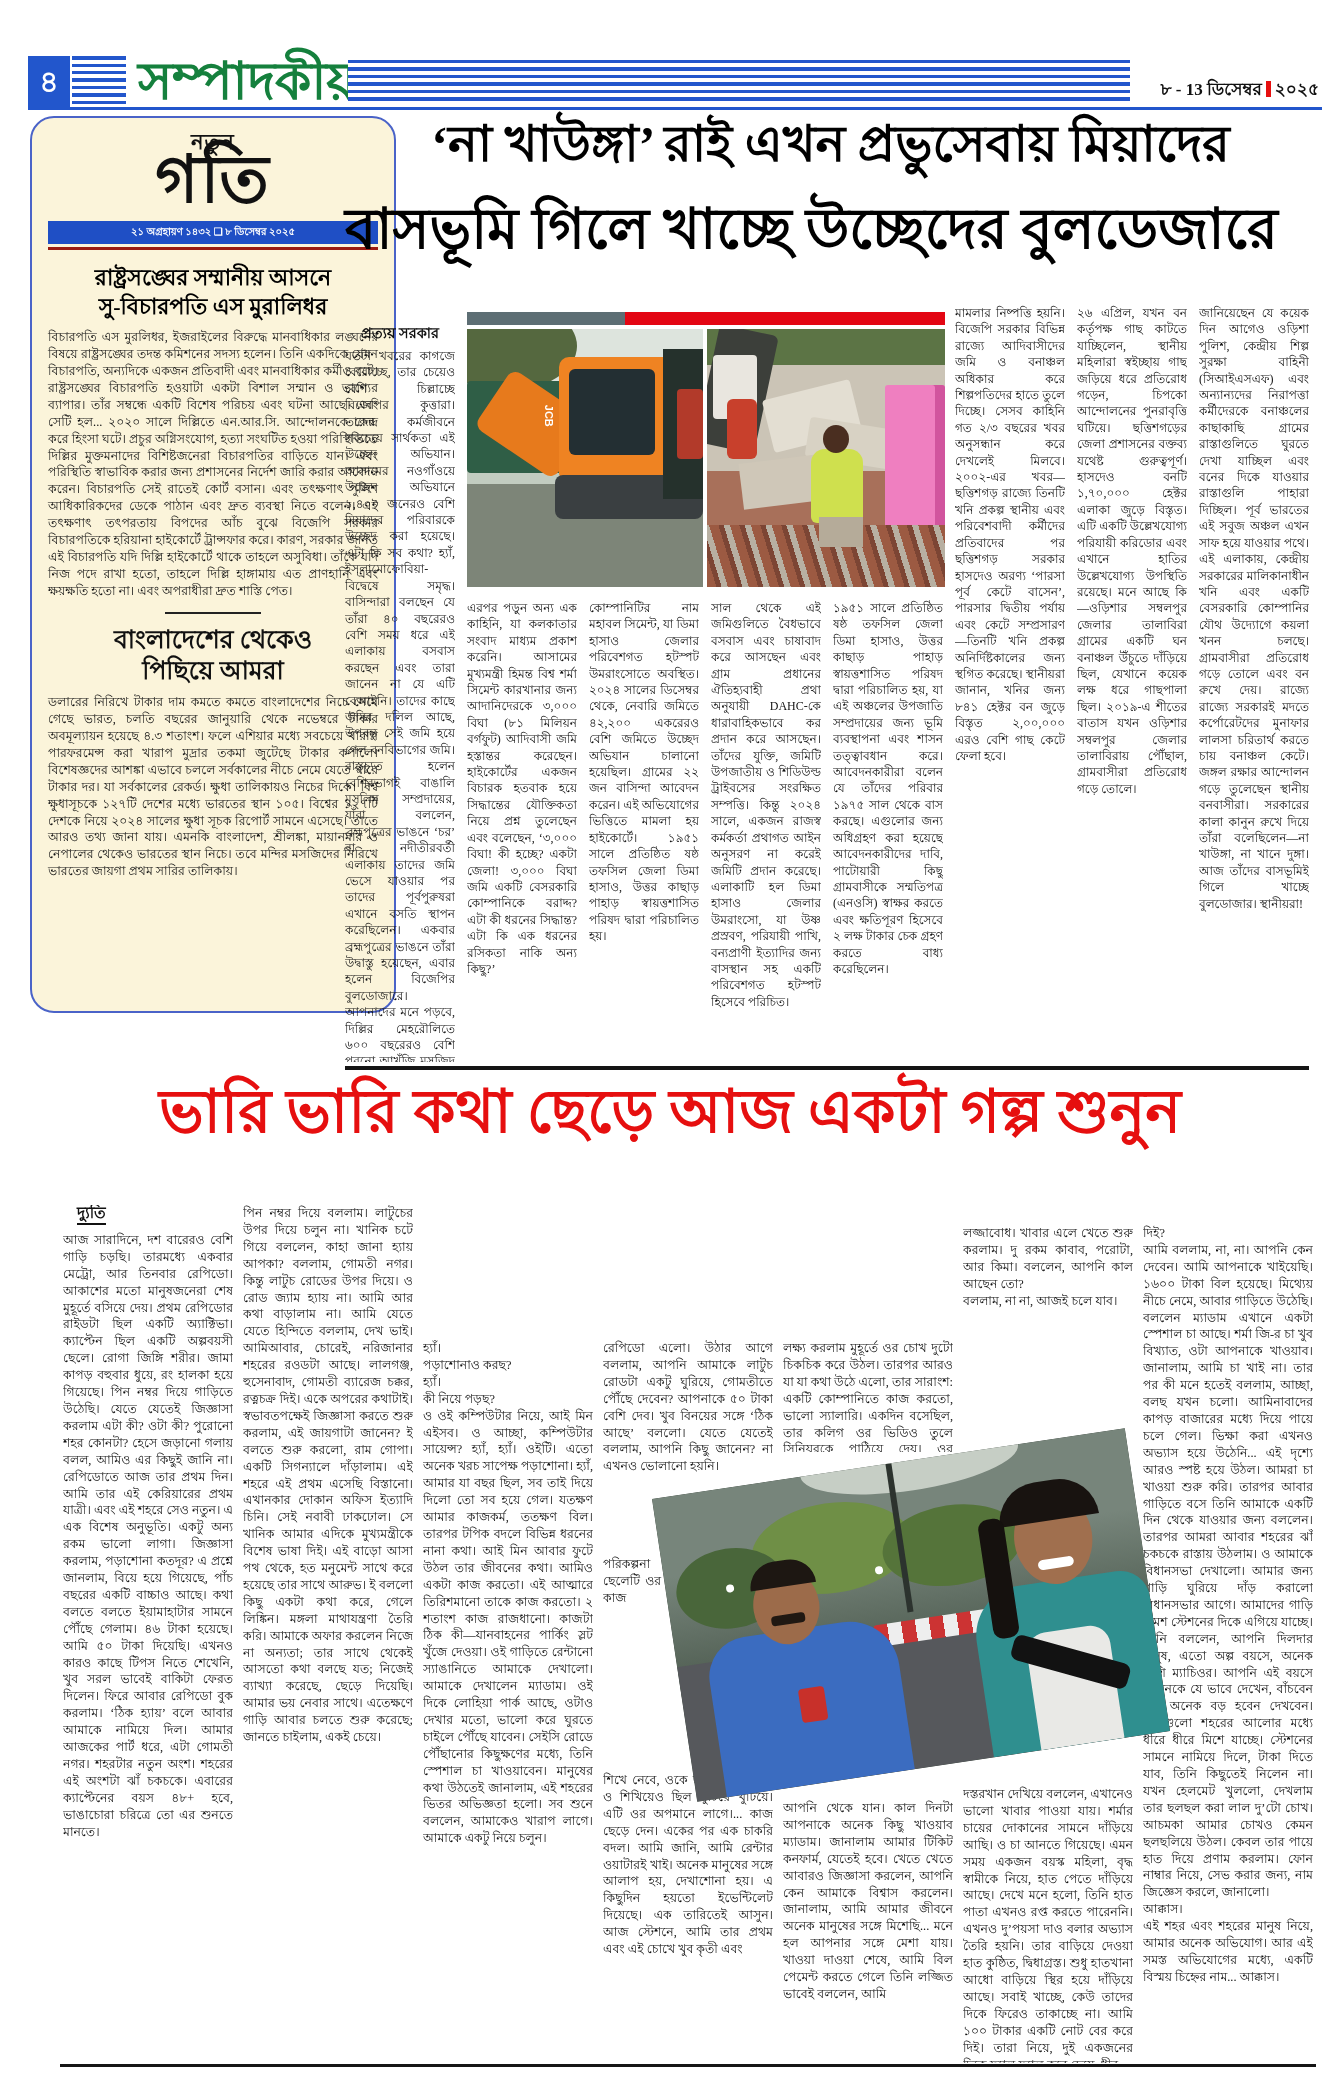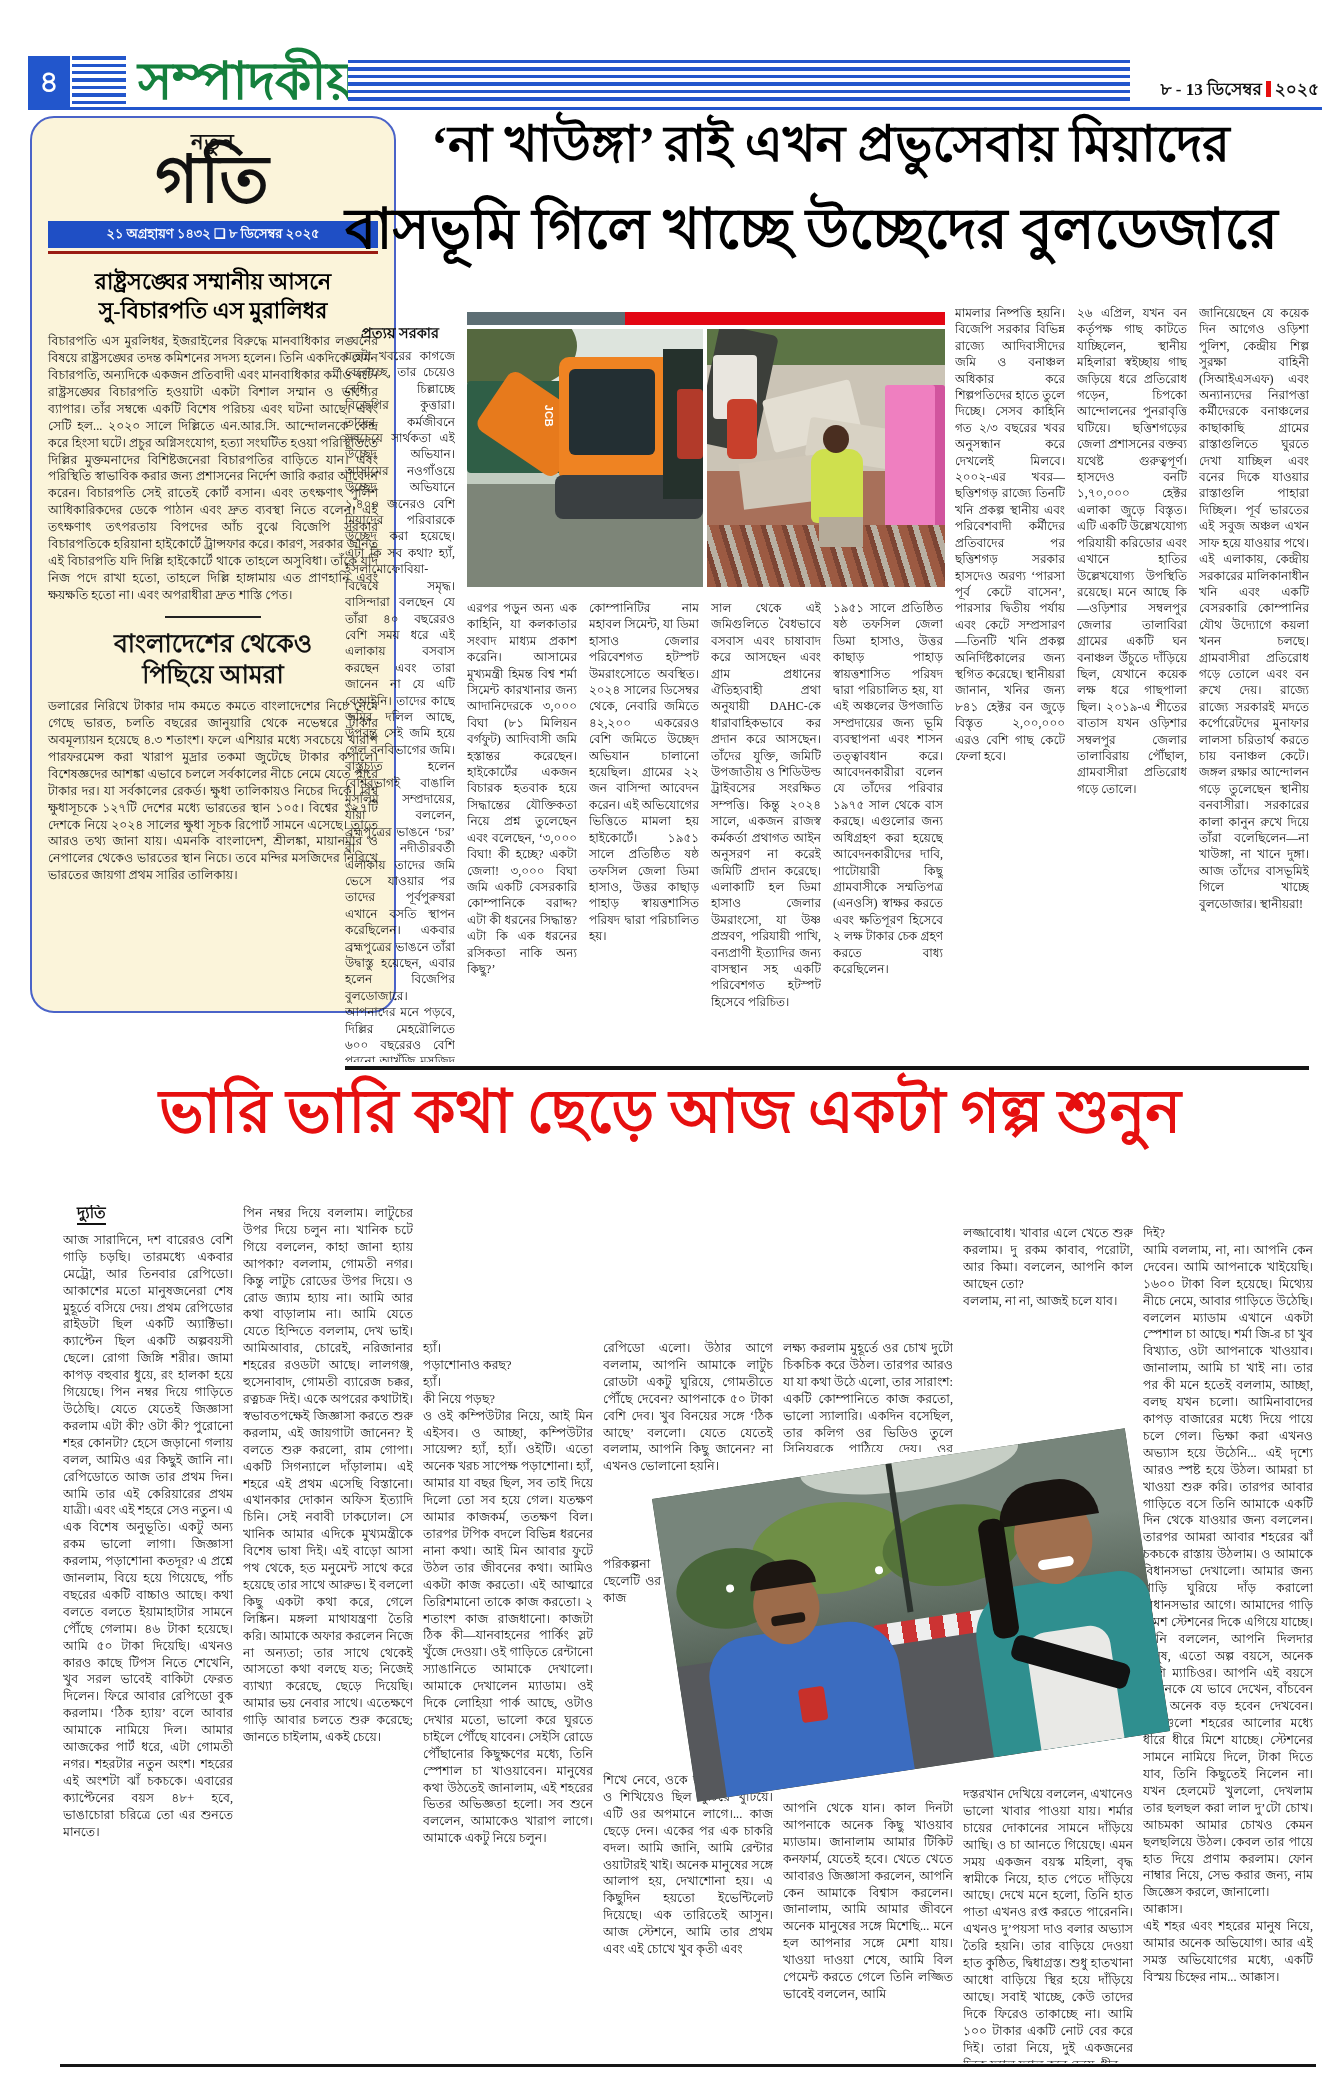--- a/index.html
+++ b/index.html
@@ -11,21 +11,21 @@
   .stripes{background:repeating-linear-gradient(180deg,#2256cc 0 3.5px,#ffffff 3.5px 7.5px);}
   .section-title{color:#15803d;font-weight:bold;font-size:52px;line-height:1;}
   .issue-date{font-size:17px;font-weight:bold;white-space:nowrap;}
   .redsep{display:inline-block;width:5px;height:16px;background:#e60f0f;margin:0 4px;vertical-align:-2px;}
   .blue-rule{background:#2256cc;}
   
   .sidebar{background:#fbf4da;border:2px solid #4a63c8;border-radius:24px;box-sizing:border-box;
            padding:14px 16px 10px 16px;overflow:hidden;}
   .brand-top{text-align:center;font-weight:bold;font-size:21px;line-height:1;letter-spacing:1px;}
   .brand-main{text-align:center;font-weight:bold;font-size:66px;line-height:1;margin-top:-6px;letter-spacing:2px;}
-  .side-datebar{background:#1f4fc5;color:#fff;font-size:13px;font-weight:bold;text-align:center;
+  .side-datebar{background:#1f4fc5;color:#fff;font-size:10px;font-weight:bold;text-align:center;
                 padding:3px 0;margin-top:8px;white-space:pre-line;}
   .maroon-rule{height:3px;background:#9a1b12;margin-top:3px;}
   .side-h1{color:#000000;font-weight:bold;font-size:22px;line-height:1.3;text-align:center;
            margin:14px 0 8px 0;white-space:pre-line;}
   .side-h2{color:#111;font-weight:bold;font-size:25px;line-height:1.25;text-align:center;
            margin:10px 0 8px 0;white-space:pre-line;}
   .side-body{font-size:12.4px;line-height:16.9px;text-align:justify;}
   .side-div{width:96px;height:2px;background:#222;margin:12px auto 0 auto;}
   
   .lead-h{font-weight:bold;color:#000;text-align:center;line-height:1.05;white-space:nowrap;}

